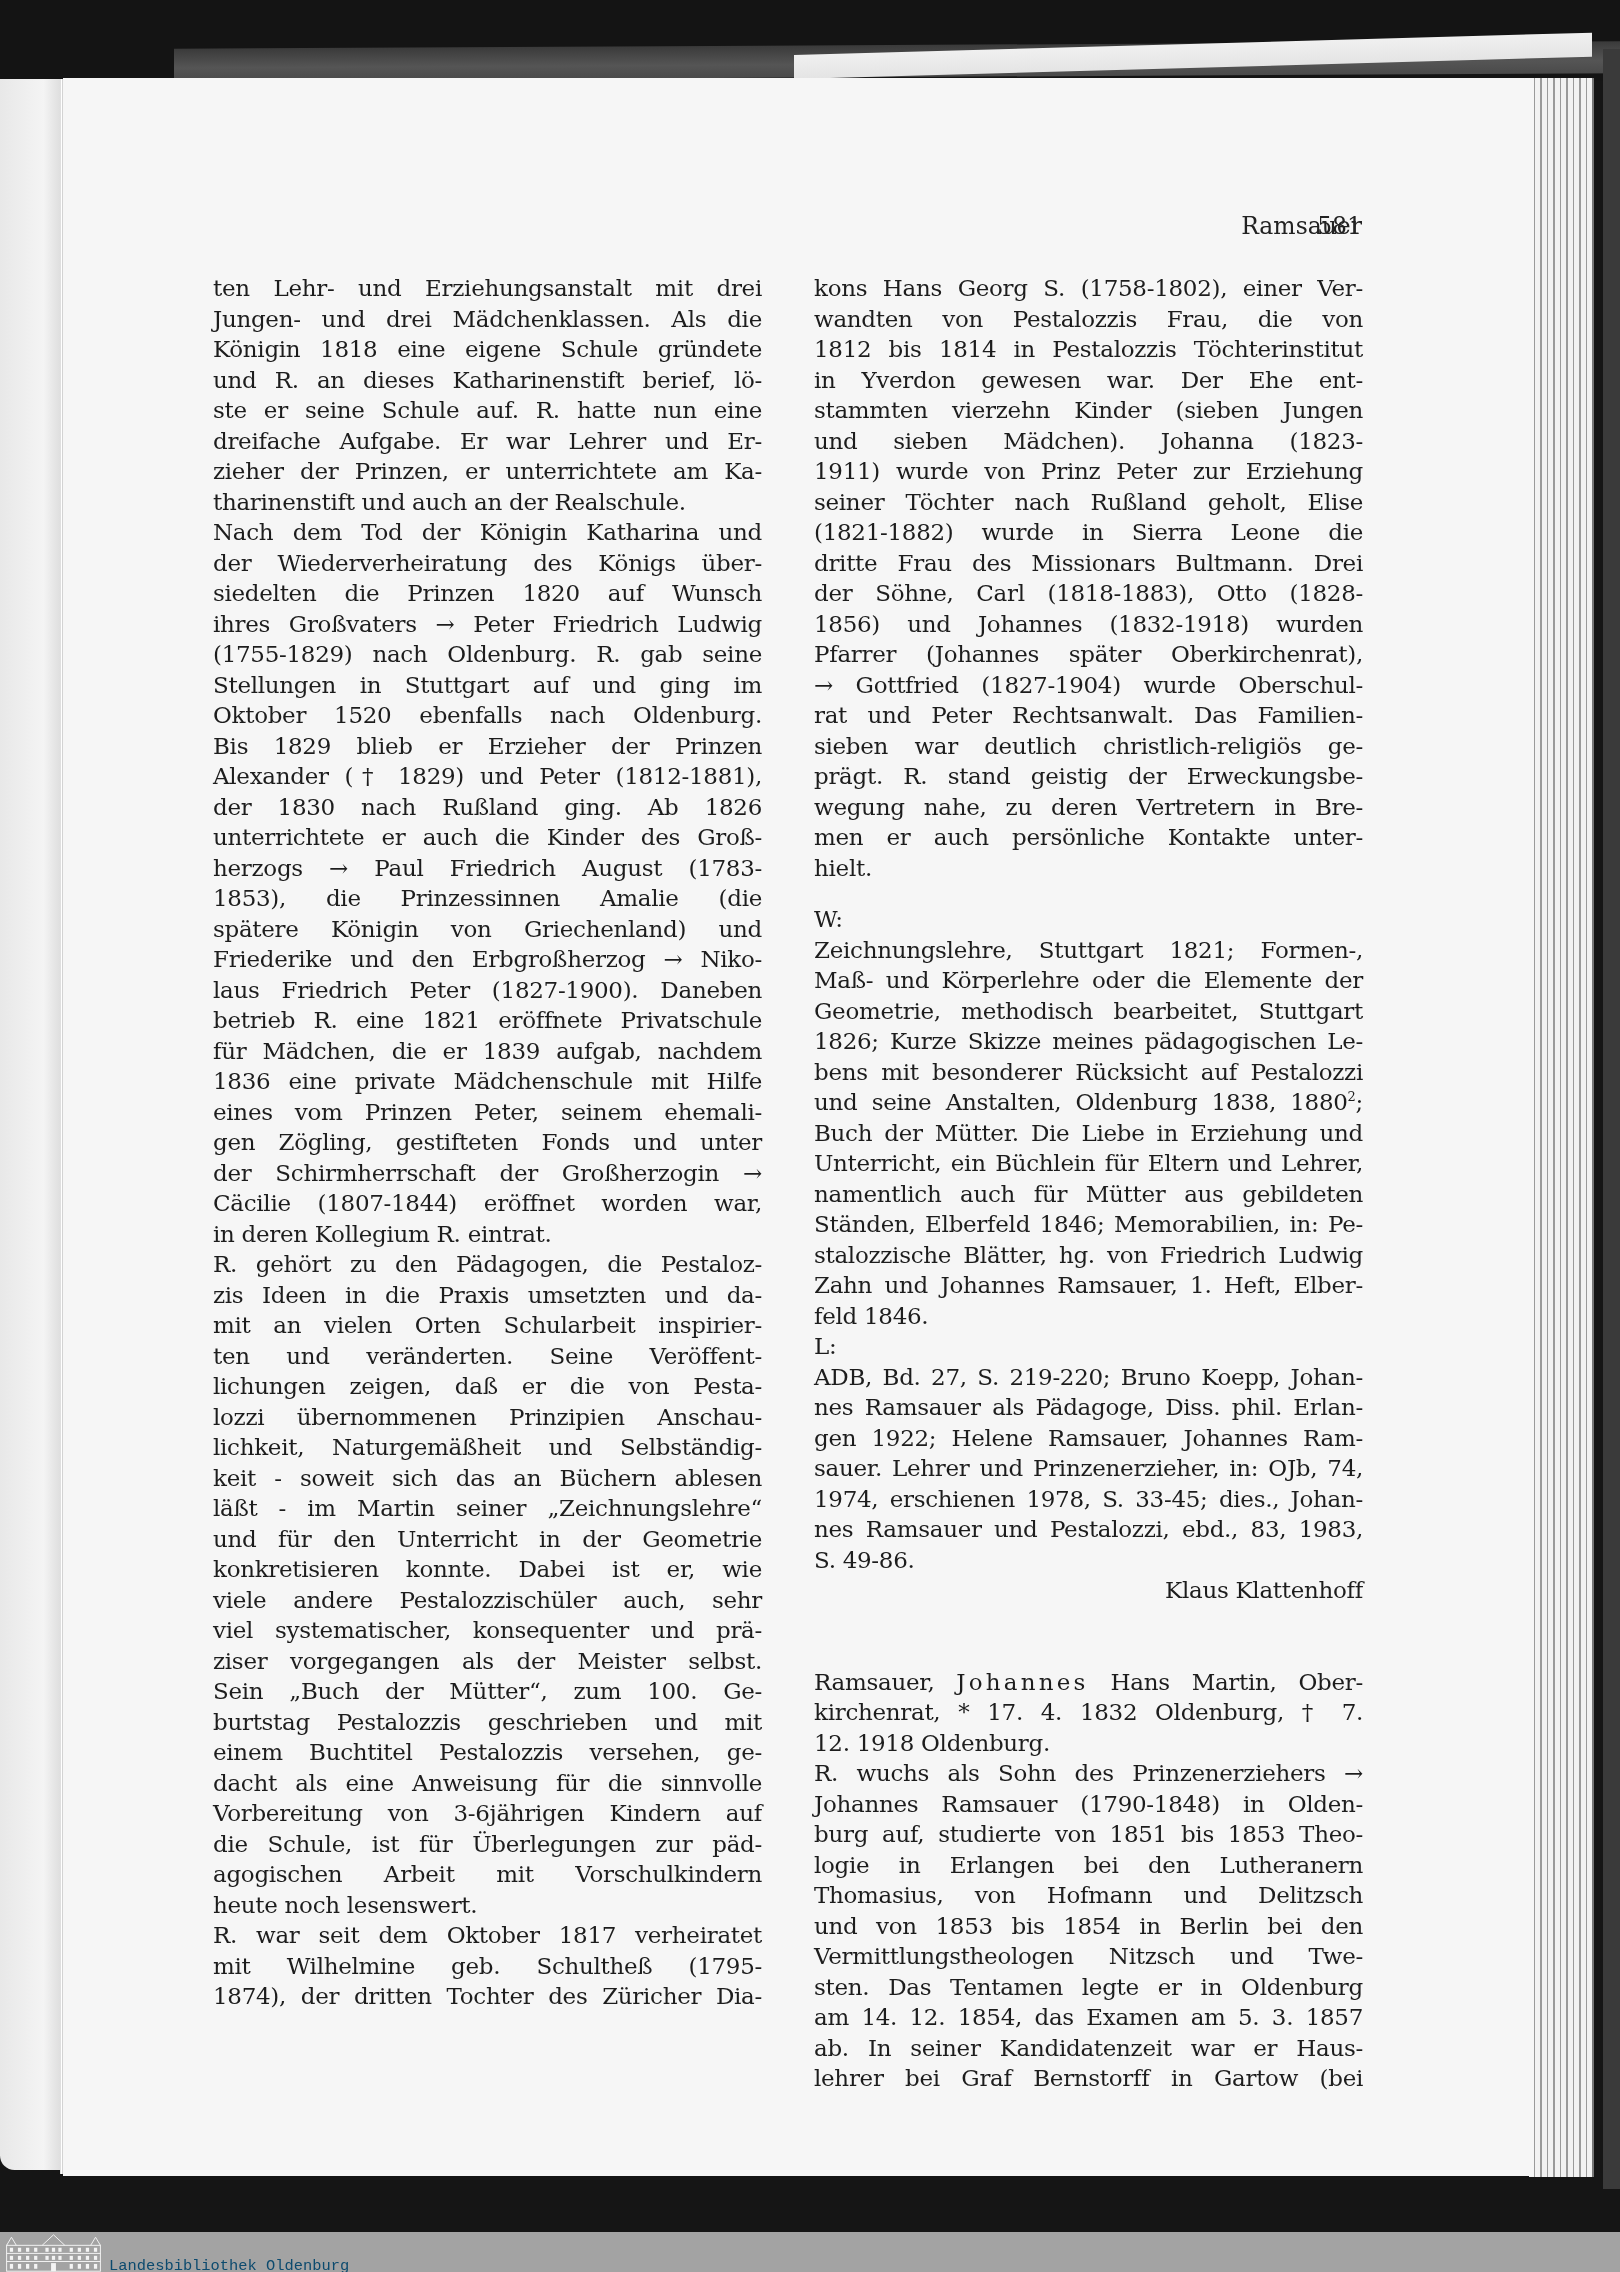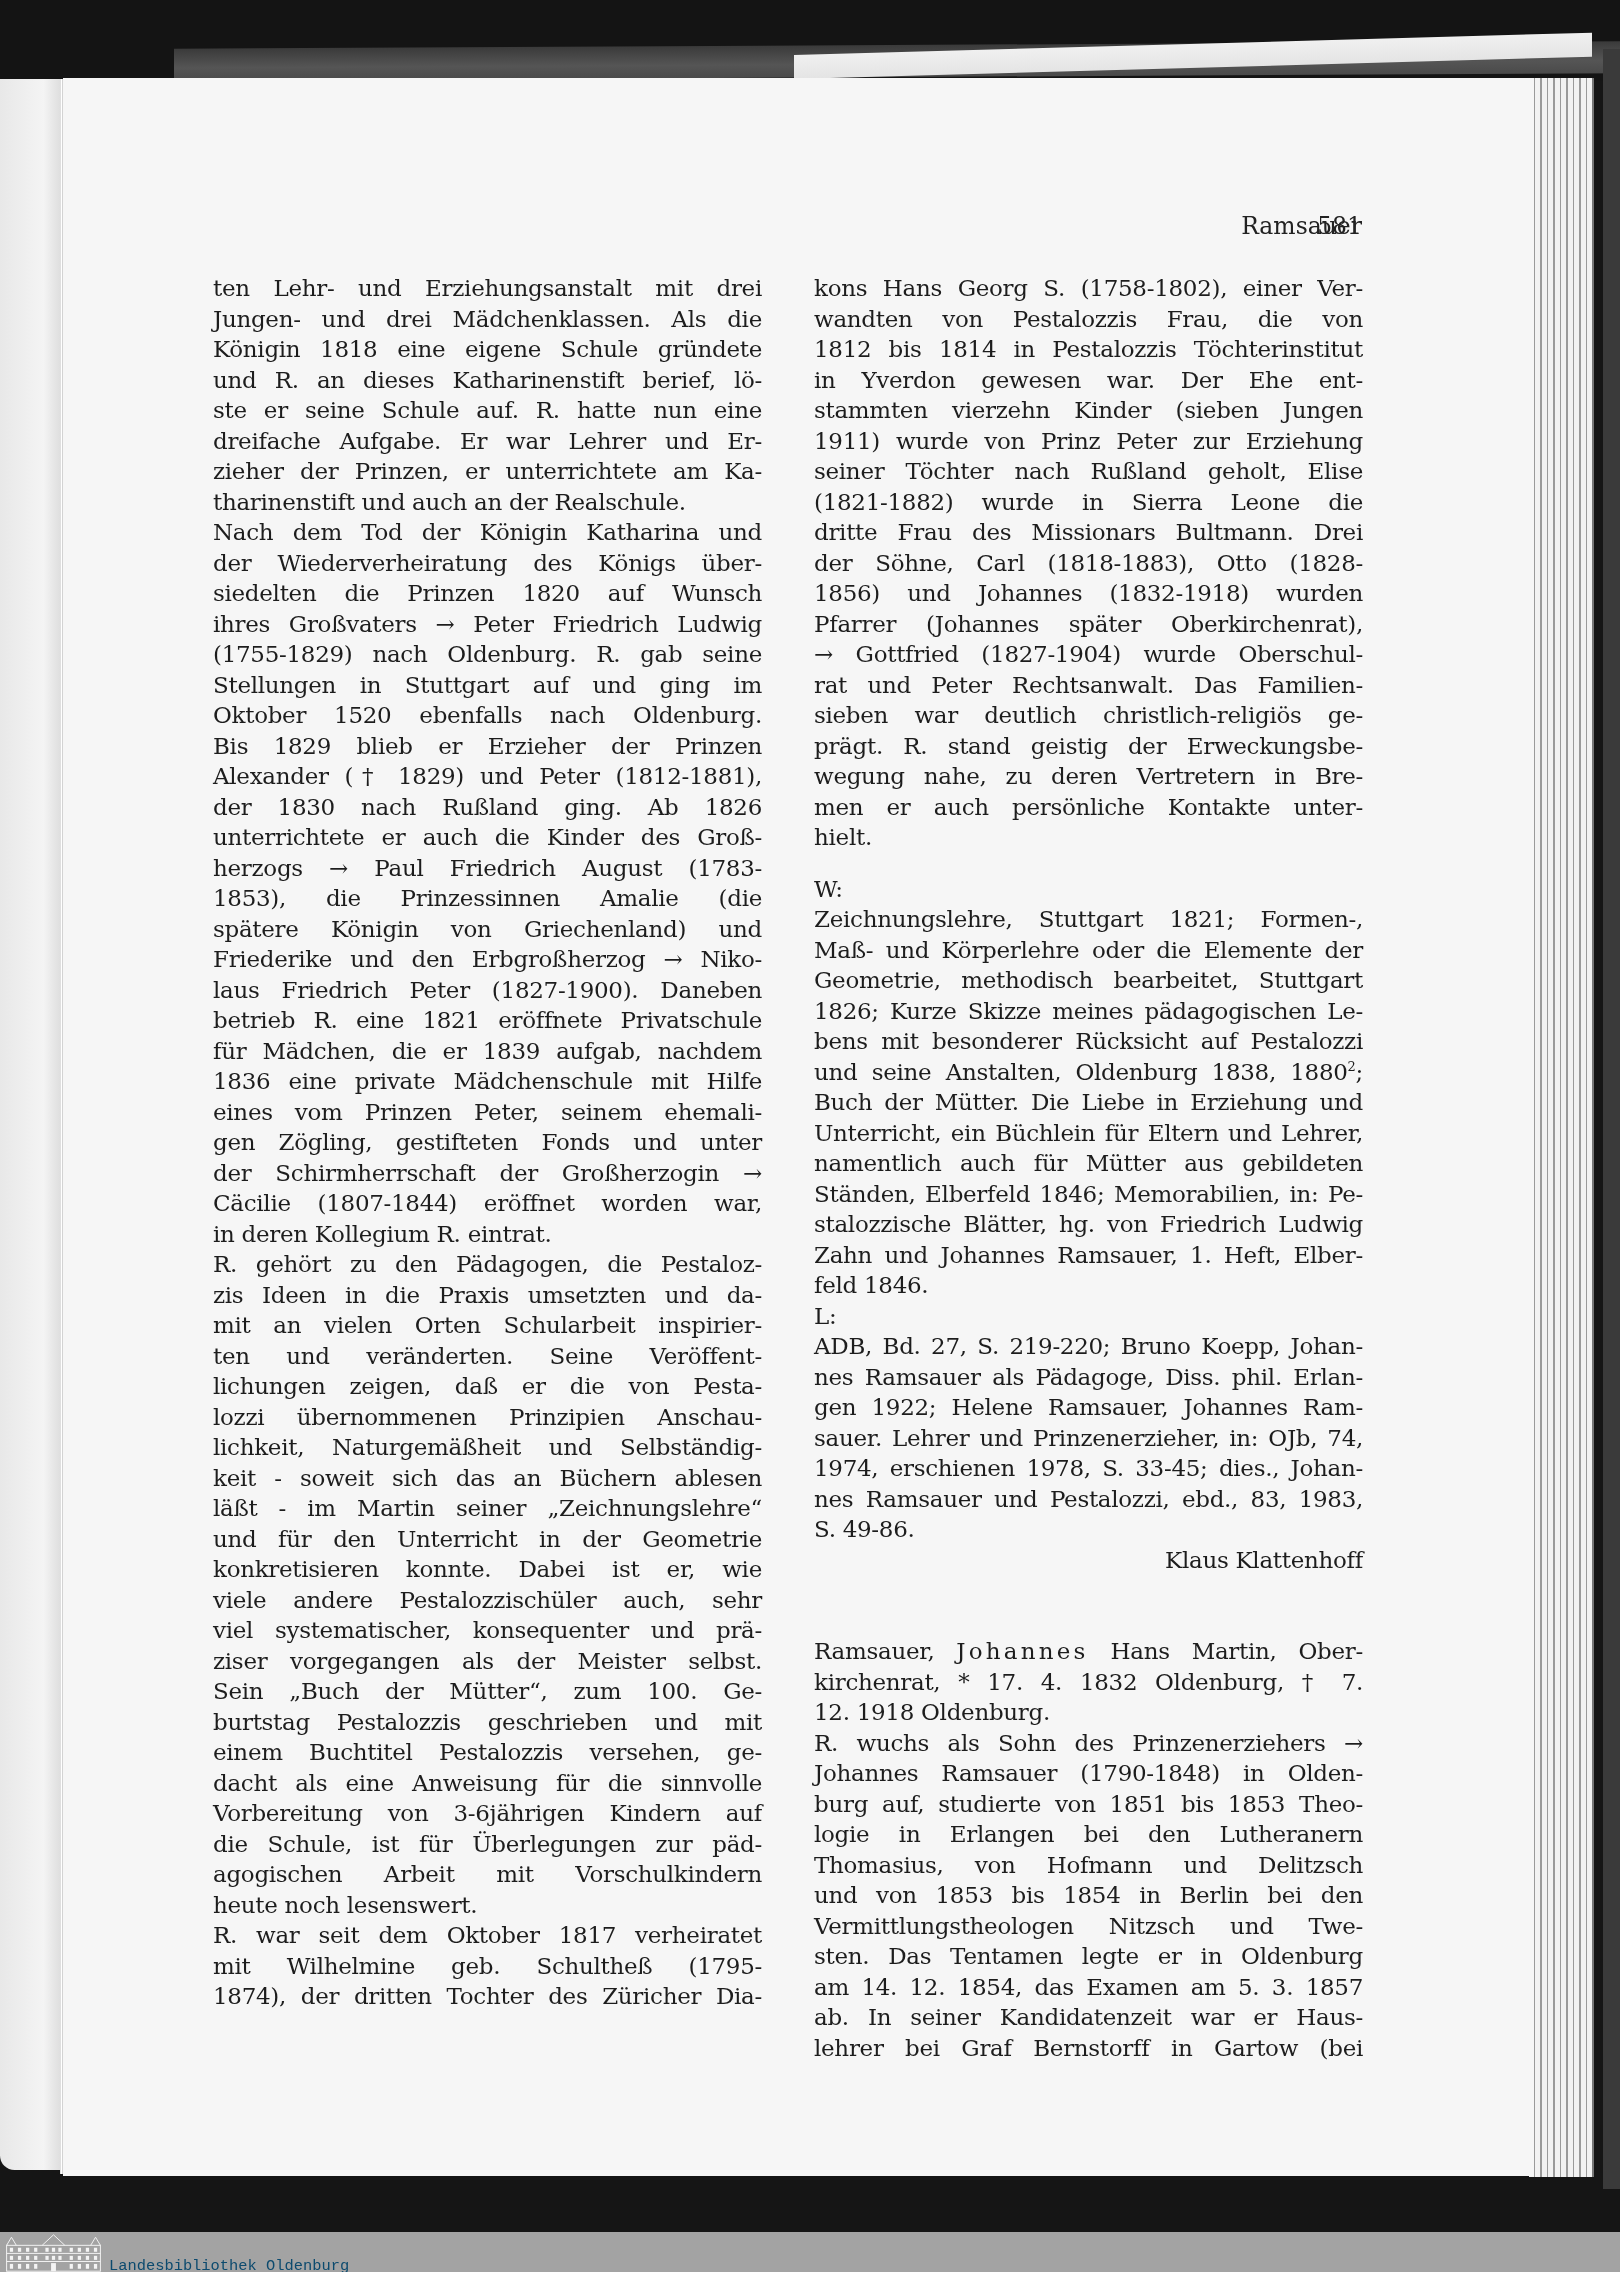--- a/index.html
+++ b/index.html
@@ -158,20 +158,21 @@
     <span class="ln"><span>1874), der dritten Tochter des Züricher Dia-</span></span>
   </div>
 
 <div class="col right">
   <div id="right-body">
       <span class="ln"><span>kons Hans Georg S. (1758-1802), einer Ver-</span></span>
       <span class="ln"><span>wandten von Pestalozzis Frau, die von</span></span>
       <span class="ln"><span>1812 bis 1814 in Pestalozzis Töchterinstitut</span></span>
       <span class="ln"><span>in Yverdon gewesen war. Der Ehe ent-</span></span>
       <span class="ln"><span>stammten vierzehn Kinder (sieben Jungen</span></span>
+      <span class="ln"><span>und sieben Mädchen). Johanna (1823-</span></span>
       <span class="ln"><span>1911) wurde von Prinz Peter zur Erziehung</span></span>
       <span class="ln"><span>seiner Töchter nach Rußland geholt, Elise</span></span>
       <span class="ln"><span>(1821-1882) wurde in Sierra Leone die</span></span>
       <span class="ln"><span>dritte Frau des Missionars Bultmann. Drei</span></span>
       <span class="ln"><span>der Söhne, Carl (1818-1883), Otto (1828-</span></span>
       <span class="ln"><span>1856) und Johannes (1832-1918) wurden</span></span>
       <span class="ln"><span>Pfarrer (Johannes später Oberkirchenrat),</span></span>
       <span class="ln"><span>→ Gottfried (1827-1904) wurde Oberschul-</span></span>
       <span class="ln"><span>rat und Peter Rechtsanwalt. Das Familien-</span></span>
       <span class="ln"><span>sieben war deutlich christlich-religiös ge-</span></span>

